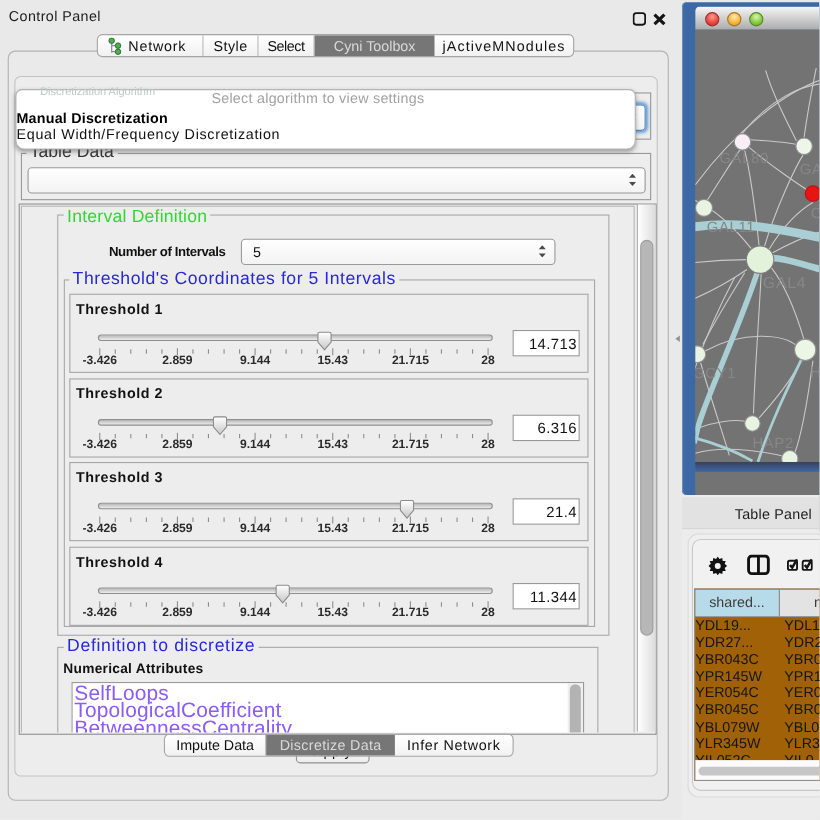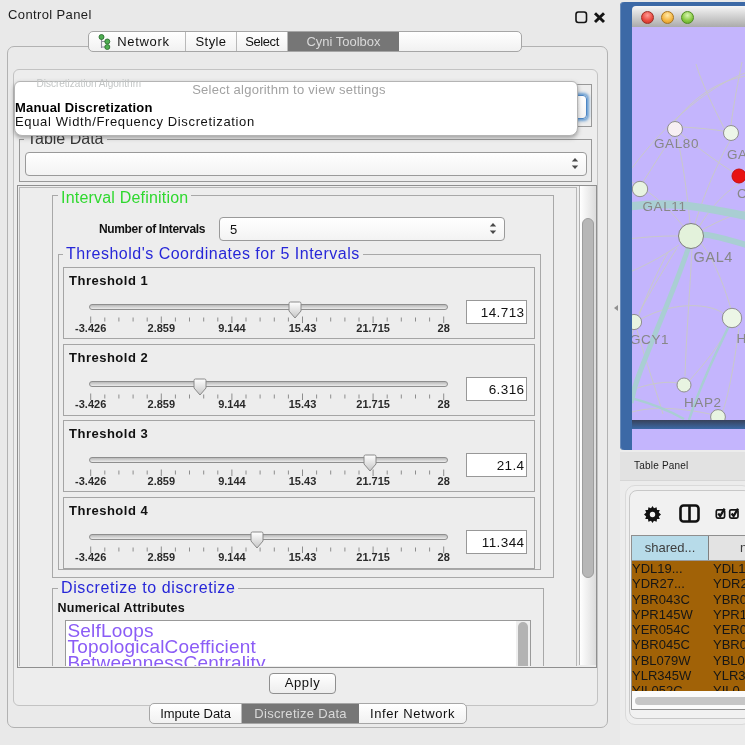--- a/index.html
+++ b/index.html
@@ -40,20 +40,21 @@
    <path d="M3.5 3 V14 M3.5 7.5 H9 M3.5 13 H9" stroke="#8e8e9e" stroke-width="1.1" fill="none"></path>
    <circle cx="3.5" cy="3" r="2.5" fill="#4fae53" stroke="#2c7031" stroke-width=".9"></circle>
    <circle cx="9.3" cy="7.5" r="2.5" fill="#4fae53" stroke="#2c7031" stroke-width=".9"></circle>
    <circle cx="9.3" cy="13" r="2.5" fill="#4fae53" stroke="#2c7031" stroke-width=".9"></circle>
   </svg>
       <span style="letter-spacing:.7px">Network</span>
     </div>
  <div class="tab" style="width:50px;letter-spacing:.4px">Style</div>
  <div class="tab" style="width:50px;letter-spacing:-.4px">Select</div>
  <div class="tab sel" style="width:111px">Cyni Toolbox</div>
+ <div class="tab" style="width:127px;letter-spacing:1px">jActiveMNodules</div>
 </div>
 
 <div class="gbox" style="left:19px;top:84px;width:571px;height:41px;border-color:#989898"></div>
 <div class="a" style="left:36.5px;top:78px;font-size:10px;color:#c2c5c5;z-index:32">Discretization Algorithm</div>
 <div class="combo" style="left:26px;top:95px;width:559px;height:22px;box-shadow:0 0 3px 1.5px rgba(86,148,207,.9);border-color:#4d86c4">
  <svg width="8" height="11" viewBox="0 0 8 11">
       <path d="M4 0 L7.2 3.6 H0.8 Z" fill="#4a4a4a"></path>
       <path d="M4 11 L0.8 7.4 H7.2 Z" fill="#4a4a4a"></path>
     </svg>
 </div>
@@ -272,55 +273,55 @@
             <stop offset="0" stop-color="#ffffff"></stop>
             <stop offset="1" stop-color="#c6c6c6"></stop>
           </linearGradient>
         </defs>
   <path d="M2.5,1 h9 a1.5,1.5 0 0 1 1.5,1.5 v7.5 L7,17 L1,10 v-7.5 A1.5,1.5 0 0 1 2.5,1 Z" fill="url(#th4)" stroke="#8a8a8a"></path>
  </svg>
  <div class="vbox">11.344</div>
 </div>
 
   <div class="gbox" style="left:35px;top:402.5px;width:490px;height:120px;border-color:#a8a8a8"></div>
-  <div class="glab" style="left:41px;top:396px;color:#2727d8;letter-spacing:.6px">Discretize to discretize</div>
+  <div class="glab" style="left:41px;top:396px;color:#2727d8;letter-spacing:.6px">Definition to discretize</div>
   <div class="a" style="left:40.5px;top:416px;font-size:12.5px;font-weight:bold;color:#111;letter-spacing:.25px">Numerical Attributes</div>
   <div class="a" style="left:48px;top:435px;width:466px;height:120px;box-sizing:border-box;background:#fff;border:1px solid #999">
      <div style="padding:1.5px 0 0 1.5px;font-size:19px;color:#8b5cf6;line-height:16px;letter-spacing:.18px">SelfLoops<br>TopologicalCoefficient<br>BetweennessCentrality<br>NeighborhoodConnectivity</div>
      <div class="a" style="right:0;top:0;width:14px;height:120px;background:#efefef"></div>
      <div class="a" style="right:2px;top:1px;width:10px;height:118px;background:#b3b3b3;border-radius:5px"></div>
   </div>
 </div>
 
 <div class="a" style="left:579px;top:186px;width:16px;height:479px;background:linear-gradient(90deg,#ffffff,#dcdcdc);border-left:1px solid #b0b0b0"></div>
 <div class="a" style="left:582px;top:218px;width:10px;height:358px;background:#b7b7b7;border:1px solid #9d9d9d;border-radius:6px"></div>
 
 <div class="a" style="left:269px;top:673px;width:65px;height:18px;background:linear-gradient(#ffffff,#ededed);border:1px solid #8f8f8f;border-radius:4px;font-size:13px;color:#111;text-align:center;padding-top:1px;letter-spacing:.6px">Apply</div>
 
-<div class="tabbar" style="left:149px;top:703px;width:318px;height:21px">
+<div class="tabbar" style="left:149px;top:667px;width:318px;height:21px">
  <div class="tab" style="width:92px">Impute Data</div>
  <div class="tab sel" style="width:118px;letter-spacing:.3px">Discretize Data</div>
  <div class="tab" style="width:108px;letter-spacing:.6px">Infer Network</div>
 </div>
 
 <div class="a" style="left:14px;top:81px;width:562px;height:53px;background:#fff;border:1px solid #b4b4b4;border-radius:6px 6px 8px 8px;box-shadow:0 2px 4px rgba(80,80,80,.5);z-index:30"></div>
 <div class="a" style="left:14px;top:81.5px;width:562px;z-index:31;font-size:13px;line-height:14px">
   <div style="position:absolute;left:-6px;width:562px;top:1px;text-align:center;color:#a2a2a2;letter-spacing:.24px">Select algorithm to view settings</div>
   <div style="position:absolute;left:1px;top:19px;font-weight:bold;color:#000;letter-spacing:.19px">Manual Discretization</div>
   <div style="position:absolute;left:1px;top:33.5px;color:#111;letter-spacing:.64px">Equal Width/Frequency Discretization</div>
 </div>
 
 <div class="a" style="left:614px;top:305px;width:0;height:0;border-top:3.5px solid transparent;border-bottom:3.5px solid transparent;border-right:4.5px solid #909090"></div>
 
 <div class="a" style="left:620px;top:2px;width:125px;height:448px;background:#3c69a6;border-radius:4px 0 0 4px;box-shadow:inset 1px 0 0 #6a8cba"></div>
 <div class="a" style="left:632px;top:6px;width:113px;height:21px;background:linear-gradient(#f6f6f6,#ababab);border-bottom:1px solid #6f6f6f;border-top-left-radius:4px"></div>
 <div class="a" style="left:641px;top:11px;width:11px;height:11px;border-radius:50%;background:radial-gradient(circle at 50% 30%,#ff9a94,#e8463c 60%,#c03028);border:.5px solid #9c2c24"></div>
 <div class="a" style="left:661px;top:11px;width:11px;height:11px;border-radius:50%;background:radial-gradient(circle at 50% 30%,#ffe9a8,#f4b43e 60%,#d2922a);border:.5px solid #a8751e"></div>
 <div class="a" style="left:681px;top:11px;width:11px;height:11px;border-radius:50%;background:radial-gradient(circle at 50% 30%,#d8f5b0,#84c73e 60%,#61a42c);border:.5px solid #4f8c20"></div>
-<div class="a" style="left:632px;top:27px;width:113px;height:456px;background:#c4b5fd;overflow:hidden">
+<div class="a" style="left:632px;top:27px;width:113px;height:456px;background:#737373;overflow:hidden">
 <svg width="113" height="393" viewBox="632 27 113 393" style="display:block">
  <g fill="none" stroke="#c9c9c9" stroke-width="1">
   <path d="M632,168 C668,120 712,84 748,72"></path>
   <path d="M675,121 C700,90 728,78 748,76"></path>
   <path d="M682,127 C700,128 722,130 731,133"></path>
   <path d="M681,134 C700,150 726,168 739,176"></path>
   <path d="M643,182 C654,165 668,142 673,136"></path>
   <path d="M620,178 C640,183 662,200 683,226"></path>
   <path d="M620,240 C650,236 668,236 679,236"></path>
   <path d="M690,223 C687,190 681,152 677,137"></path>
@@ -369,21 +370,21 @@
   <text x="736.5" y="343">HI</text>
   <text x="684" y="407">HAP2</text>
  </g>
 </svg>
 </div>
 
 <div class="a" style="left:632px;top:420px;width:113px;height:9px;background:linear-gradient(#37415a,#3c69a6)"></div>
 
 <div class="a" style="left:620px;top:450px;width:125px;height:295px;background:#ececec"></div>
 <div class="a" style="left:620px;top:452px;width:125px;height:28px;background:#e2e2e2;border-bottom:1px solid #d6d6d6"></div>
-<div class="a" style="left:634px;top:460px;font-size:10px;color:#1c1c1c;letter-spacing:.2px">Table Panel</div>
+<div class="a" style="left:668px;top:460px;font-size:13px;color:#1c1c1c;letter-spacing:.2px">Table Panel</div>
 <div class="a" style="left:625px;top:485px;width:125px;height:238px;background:#efefef;border:1px solid #dadada;border-radius:10px"></div>
 <div class="a" style="left:629px;top:490px;width:121px;height:227px;background:#f1f1f1;border:1px solid #c8c8c8;border-radius:8px"></div>
 
 <svg class="a" style="left:644px;top:506px" width="17" height="17" viewBox="0 0 17 17">
  <path fill="#111" d="M8.5 0 L10 2.2 L12.6 1.2 L13 3.9 L15.8 4 L14.8 6.6 L17 8.5 L14.8 10.4 L15.8 13 L13 13.1 L12.6 15.8 L10 14.8 L8.5 17 L7 14.8 L4.4 15.8 L4 13.1 L1.2 13 L2.2 10.4 L0 8.5 L2.2 6.6 L1.2 4 L4 3.9 L4.4 1.2 L7 2.2 Z"></path>
  <circle cx="8.5" cy="8.5" r="2.7" fill="#f1f1f1"></circle>
 </svg>
 <svg class="a" style="left:679px;top:504px" width="21" height="19" viewBox="0 0 21 19">
  <rect x="1.5" y="1.5" width="18" height="16" rx="3" fill="none" stroke="#111" stroke-width="2.6"></rect>
  <path d="M10.5 2 V17" stroke="#111" stroke-width="2.6"></path>

